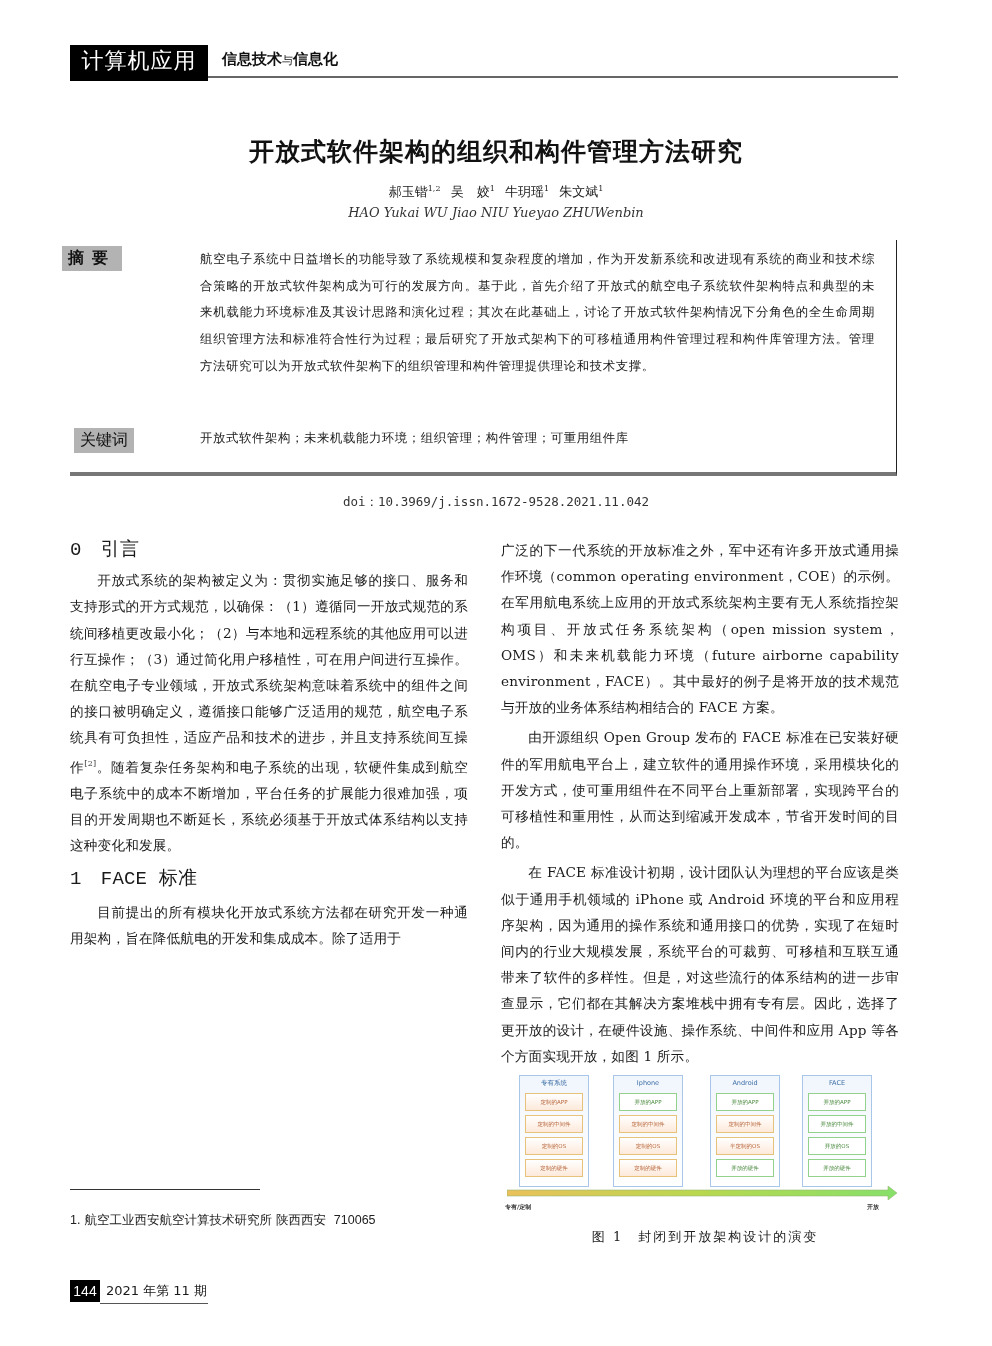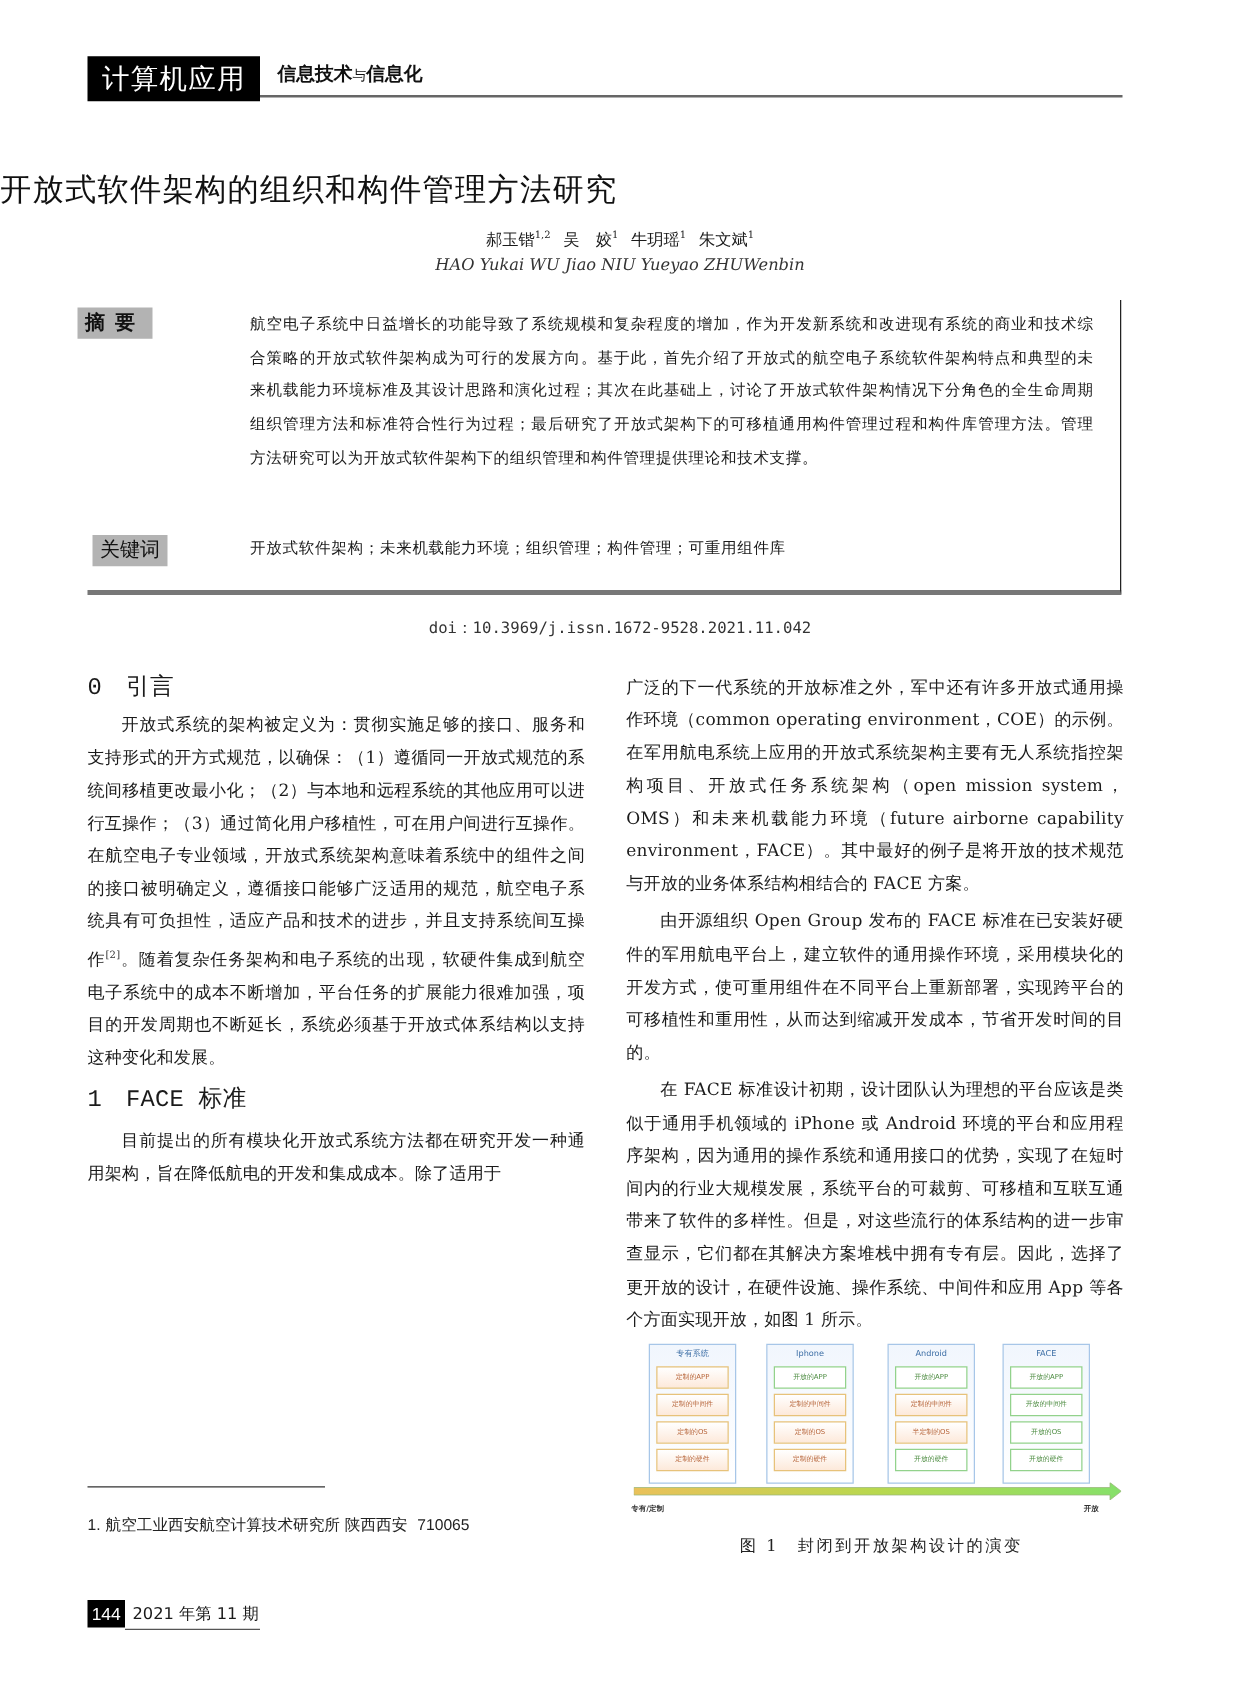--- a/index.html
+++ b/index.html
@@ -1,27 +1,27 @@
 <!DOCTYPE html>
 <html><head>
 <meta charset="utf-8">
 <style>
   html, body { margin:0; padding:0; background:#fff; }
   body { width:992px; height:1346px; position:relative; overflow:hidden; color:#1a1a1a;
          font-family:"DejaVu Serif","Liberation Serif",serif; }
   .abs { position:absolute; }
   
   #hdr-black { left:70px; top:45px; width:138px; height:36px; background:#000; color:#fff;
-    font-family:Liberation Sans, sans-serif; font-size:22px; line-height:36px; text-align:center; letter-spacing:1px; }
+    font-family:Liberation Mono, monospace; font-size:22px; line-height:36px; text-align:center; letter-spacing:1px; }
   #hdr-sub { left:222px; top:50px; font-family:"DejaVu Sans",sans-serif; font-weight:bold; font-size:15px; color:#111; }
   #hdr-sub .small { font-size:11px; font-weight:normal; }
   #hdr-line { left:208px; top:76px; width:690px; height:2px; background:#666; }
   
-  #title { left:0; width:992px; top:135px; text-align:left; font-family:"DejaVu Sans",sans-serif;
-    font-weight:normal; font-size:25px; color:#111; letter-spacing:1px; }
+  #title { left:0; width:992px; top:135px; text-align:center; font-family:"DejaVu Sans",sans-serif;
+    font-weight:bold; font-size:25px; color:#111; letter-spacing:1px; }
   #authors { left:0; width:992px; top:183px; text-align:center; font-size:13px; word-spacing:6px; }
   #authors sup { font-size:8px; }
   #authors-en { left:0; width:992px; top:205px; text-align:center; font-size:13px; font-style:italic; color:#333; }
   
   #abs-box { left:70px; top:240px; width:826px; height:232px; border-right:1px solid #222; border-bottom:4px solid #777; }
   .tag { background:#b3b3b3; color:#111; font-family:"DejaVu Sans",sans-serif; font-size:16px; font-weight:bold;
     padding:2px 6px; }
   #tag-abs { left:62px; top:246px; letter-spacing:8px; }
   #tag-kw { left:74px; top:428px; font-weight:normal; }
   #abs-text { left:200px; top:246px; width:675px; font-size:12.4px; line-height:26.7px; letter-spacing:0.6px; text-align:justify; }

